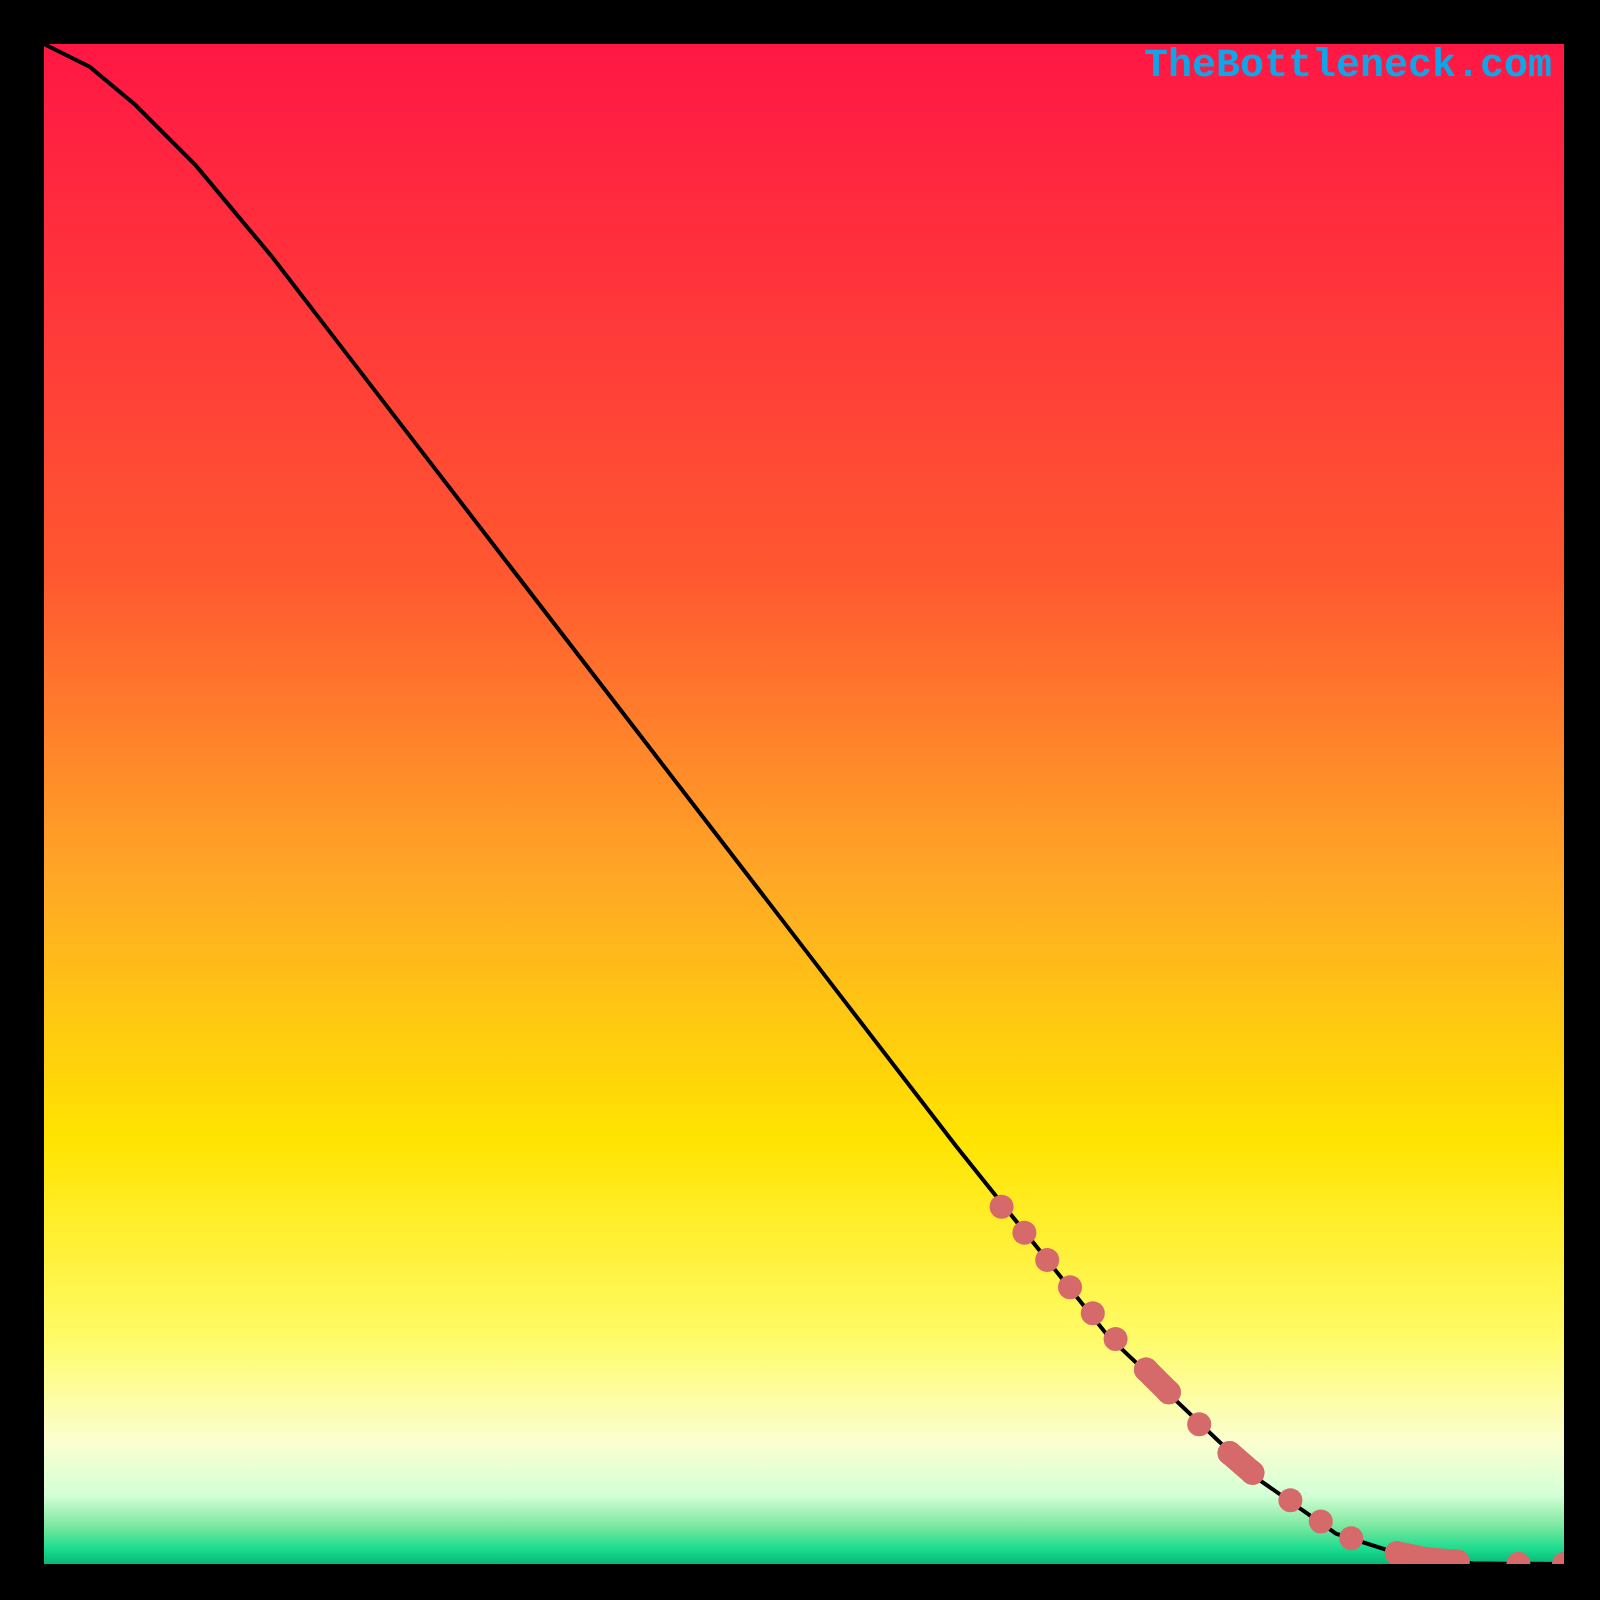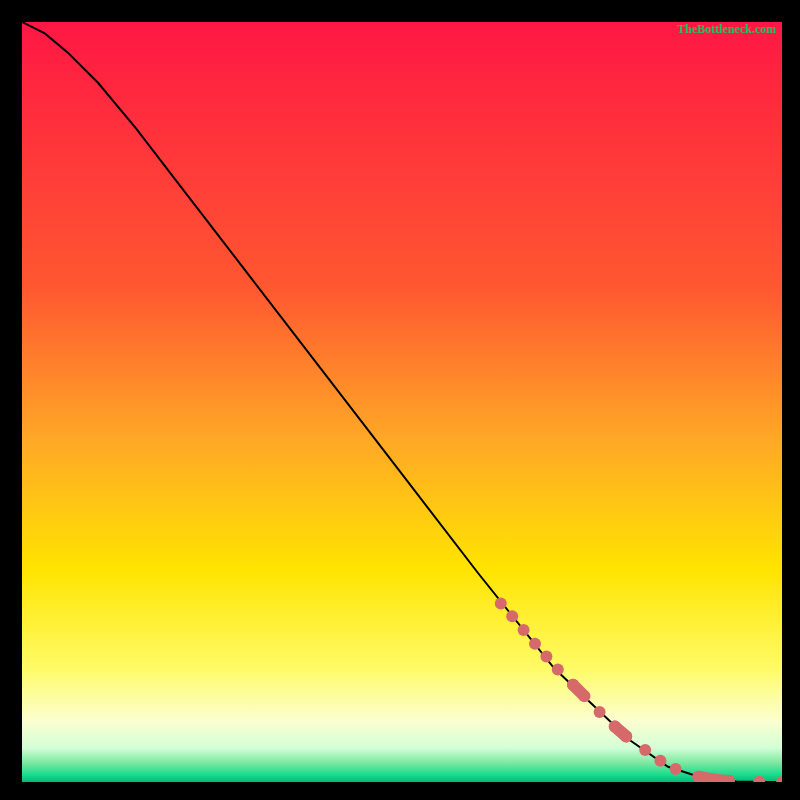--- a/index.html
+++ b/index.html
@@ -22,24 +22,24 @@
     position: absolute;
     left: 0;
     top: 0;
     width: 760px;
     height: 760px;
   }
   .watermark {
     position: absolute;
     top: 0px;
     right: 6px;
-    font-family: Liberation Serif, serif;
-    font-size: 12px;
+    font-family: Liberation Mono, monospace;
+    font-size: 20px;
     font-weight: bold;
-    color: #22c55e;
+    color: #0ea5e9;
     letter-spacing: 0px;
     pointer-events: none;
   }
   svg { display: block; }
 </style>
 </head>
 <body>
 
 <div class="chart-container">
   <svg class="plot-area" width="760" height="760" viewBox="0 0 760 760">

